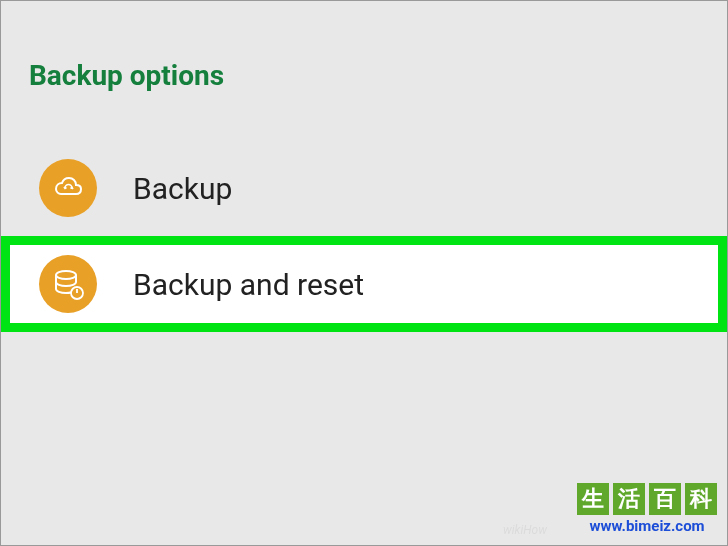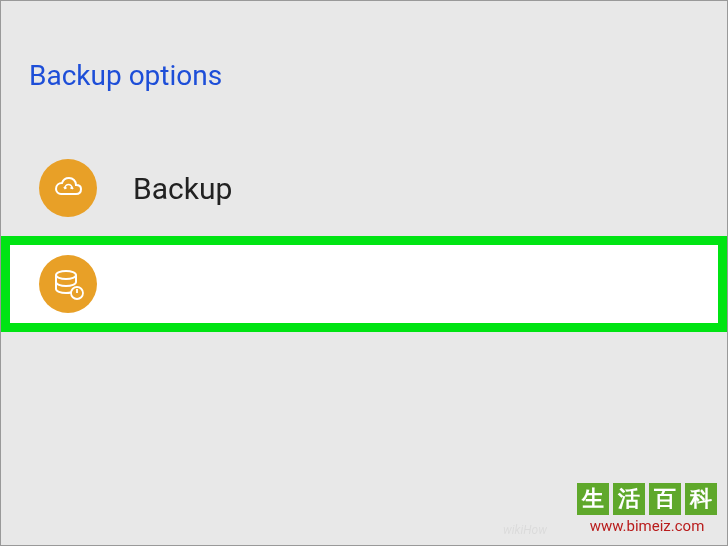--- a/index.html
+++ b/index.html
@@ -15,23 +15,23 @@
       position: relative;
       overflow: hidden;
     }
     .container {
       width: 100%;
       height: 100%;
       position: relative;
       border: 1px solid #999;
     }
     .section-header {
-      color: #1d4ed8;
+      color: #15803d;
       font-size: 28px;
-      font-weight: 400;
+      font-weight: 700;
       padding: 58px 0 0 28px;
     }
     .menu-list {
       margin-top: 48px;
     }
     .menu-item {
       display: flex;
       align-items: center;
       height: 96px;
       padding-left: 38px;
@@ -75,24 +75,24 @@
       color: #fff;
       font-size: 22px;
       width: 32px;
       height: 32px;
       display: flex;
       align-items: center;
       justify-content: center;
       font-weight: bold;
     }
     .wm-url {
-      color: #b91c1c;
+      color: #1d4ed8;
       font-size: 15px;
       margin-top: 2px;
-      font-weight: 400;
+      font-weight: 700;
     }
     .wikihow-mark {
       position: absolute;
       bottom: 8px;
       right: 180px;
       color: rgba(0,0,0,0.06);
       font-size: 12px;
       font-style: italic;
     }
   </style>
@@ -120,20 +120,21 @@
     <div class="menu-item highlight-border">
       <div class="icon-circle">
         <svg width="38" height="38" viewBox="0 0 38 38" fill="none">
           <ellipse cx="17" cy="10" rx="10" ry="4" stroke="#fff" stroke-width="2" fill="none"></ellipse>
           <path d="M7 10 L7 17 C7 19.2 11.5 21 17 21 C22.5 21 27 19.2 27 17 L27 10" stroke="#fff" stroke-width="2" fill="none"></path>
           <path d="M7 17 L7 24 C7 26.2 11.5 28 17 28 C19 28 21 27.7 22.5 27.2" stroke="#fff" stroke-width="2" fill="none"></path>
           <circle cx="28" cy="28" r="6" stroke="#fff" stroke-width="1.8" fill="none"></circle>
           <line x1="28" y1="24" x2="28" y2="28" stroke="#fff" stroke-width="1.8"></line>
         </svg>
       </div>
+      <span class="menu-label">Backup and reset</span>
     </div>
 
   </div>
 
   <div class="wikihow-mark">wikiHow</div>
 
   <div class="watermark">
     <div class="wm-chinese">
       <span class="wm-char">生</span>
       <span class="wm-char">活</span>

